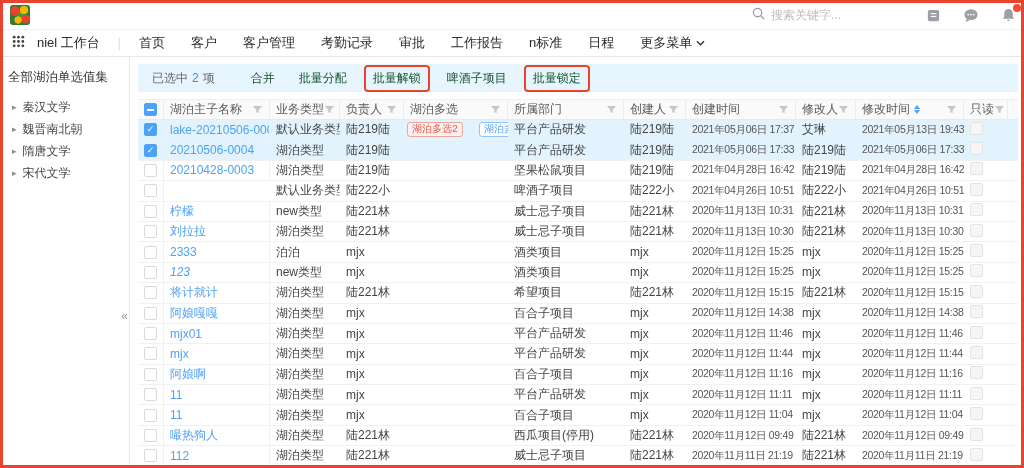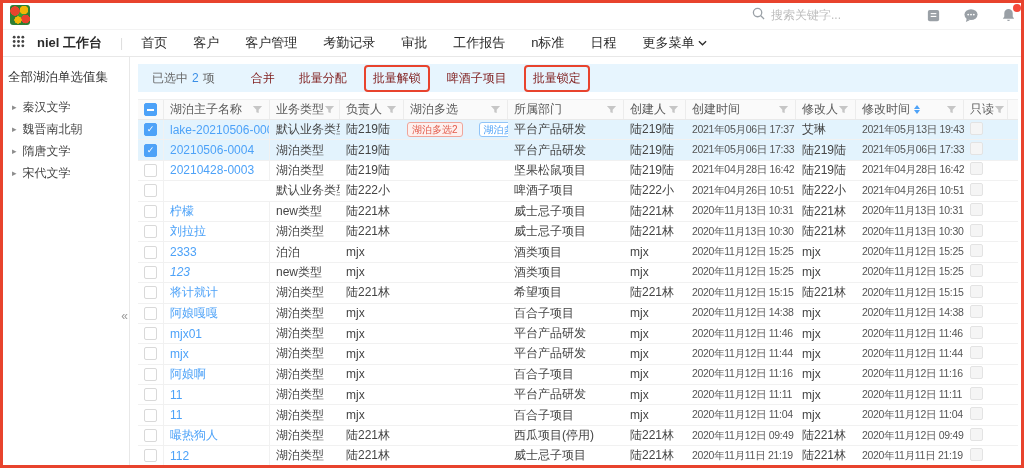--- a/index.html
+++ b/index.html
@@ -23,60 +23,60 @@
   }
   .search { position:absolute; left:752px; top:0; height:30px; display:flex; align-items:center; gap:6px; }
   .search input { border:none; outline:none; font-size:12px; width:110px; color:#555; background:transparent;}
   .search input::placeholder { color:#bdbdbd; }
   .top-icons { position:absolute; right:8px; top:0; height:30px; display:flex; align-items:center; gap:22px; }
   .tico { position:relative; display:inline-flex; }
   .badge { position:absolute; top:-3px; right:-5px; width:8px; height:8px; border-radius:50%; background:#f5483b; }
 
   
   .navbar { height:27px; display:flex; align-items:center; gap:26px; padding:0 12px; border-bottom:1px solid #e8e8e8; font-size:13px; color:#2b2b2b; }
-  .workspace { font-weight:bold; margin-left:-14px; }
+  .workspace { font-weight:normal; margin-left:-14px; }
   .nav-divider { color:#ddd; margin:0 -8px; font-size:12px; }
   .nav-item { cursor:pointer; white-space:nowrap; }
   .more { display:inline-flex; align-items:center; gap:4px; white-space:nowrap; }
 
   
   .layout { display:flex; height:410px; }
   .sidebar { width:130px; border-right:1px solid #e8e8e8; padding:12px 8px 0 8px; position:relative; flex:none; }
   .side-title { font-size:12.5px; color:#333; margin-bottom:10px; }
   .side-list { list-style:none; }
   .side-list li { display:flex; align-items:center; gap:6px; font-size:12px; color:#444; height:22px; padding-left:4px; cursor:pointer; }
   .tri { color:#8c8c8c; font-size:9px; }
   .collapse { position:absolute; right:1px; top:252px; color:#999; font-size:12px; cursor:pointer; }
 
   .main { flex:1; padding:7px 6px 0 8px; }
 
   
   .toolbar { height:28px; background:#e7f5fe; display:flex; align-items:center; padding:0 14px; font-size:12px; color:#666; }
   .sel-count { color:#3a8ee6; margin:0 4px; }
   .actions { display:flex; align-items:center; gap:24px; margin-left:36px; }
-  .action { color:#7f1d1d; cursor:pointer; white-space:nowrap; }
+  .action { color:#14532d; cursor:pointer; white-space:nowrap; }
   .red-box { border:2px solid #e8432d; border-radius:4px; padding:3px 7px; margin:0 -7px; }
 
   
   .table { margin-top:7px; font-size:12px; }
   .thead { display:flex; height:21px; background:#fafafa; border-top:1px solid #f0f0f0; border-bottom:1px solid #e9e9e9; color:#595959; }
   .hcell { display:flex; align-items:center; padding:0 6px; border-right:1px solid #ececec; flex:none; overflow:hidden; white-space:nowrap; }
   .hcell .funnel { margin-left:auto; display:inline-flex; cursor:pointer; }
   .hcell-cb { justify-content:center; padding:0; }
   .sort { display:inline-flex; flex-direction:column; margin-left:4px; gap:1px; cursor:pointer; }
   .sort .up { width:0; height:0; border-left:3px solid transparent; border-right:3px solid transparent; border-bottom:4px solid #4da2f8; }
   .sort .dn { width:0; height:0; border-left:3px solid transparent; border-right:3px solid transparent; border-top:4px solid #4da2f8; }
 
   .trow { display:flex; align-items:center; height:20.4px; border-bottom:1px solid #f1f1f1; }
   .trow.selected { background:#e3f3fd; }
   .cell { padding:0 6px; flex:none; overflow:hidden; white-space:nowrap; }
   .cell-cb { display:flex; justify-content:center; padding:0; align-self:stretch; align-items:center; border-right:1px solid #f1f1f1; }
   .cell-name { color:#4da2f8; cursor:pointer; align-self:stretch; display:flex; align-items:center; border-right:1px solid #f1f1f1; }
   .cell.date { font-size:10.5px; letter-spacing:-0.3px; color:#555; }
-  .cell-tags { display:flex; gap:16px; padding:3px 3px; }
+  .cell-tags { display:flex; gap:16px; padding:3px 3px;font-family:Liberation Mono, monospace; }
   .tag { font-size:10px; height:15px; line-height:13px; padding:0 4px; border-radius:3px; border:1px solid; }
   .tag.red  { color:#e25a4a; border-color:#efa59a; background:#fdf0ee; }
   .tag.blue { color:#4da2f8; border-color:#91c4f7; background:#fff; }
 
   .cb { width:13px; height:13px; border:1px solid #d9d9d9; border-radius:2px; background:#fff; display:inline-flex; align-items:center; justify-content:center; cursor:pointer; flex:none; }
   .cb.checked { background:#4da2f8; border-color:#4da2f8; color:#fff; font-size:9px; line-height:1; }
   .cb.indet { background:#4da2f8; border-color:#4da2f8; position:relative; }
   .cb.indet::after { content:""; width:7px; height:2px; background:#fff; }
   .cb.disabled { background:#f5f5f5; border-color:#e3e3e3; cursor:default; }
 </style>

